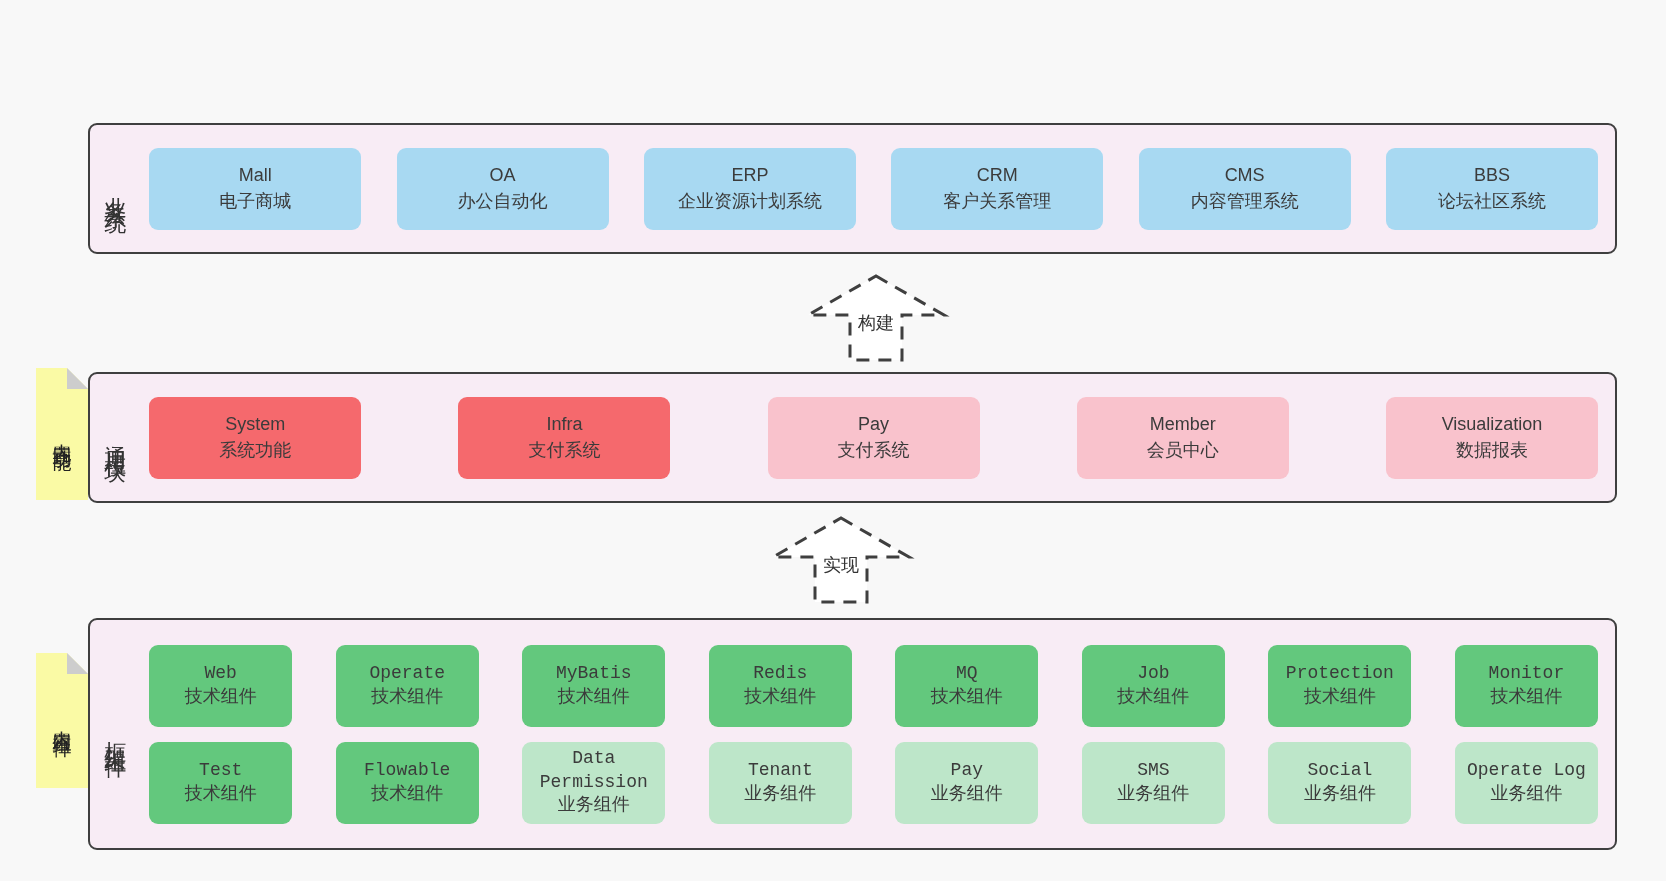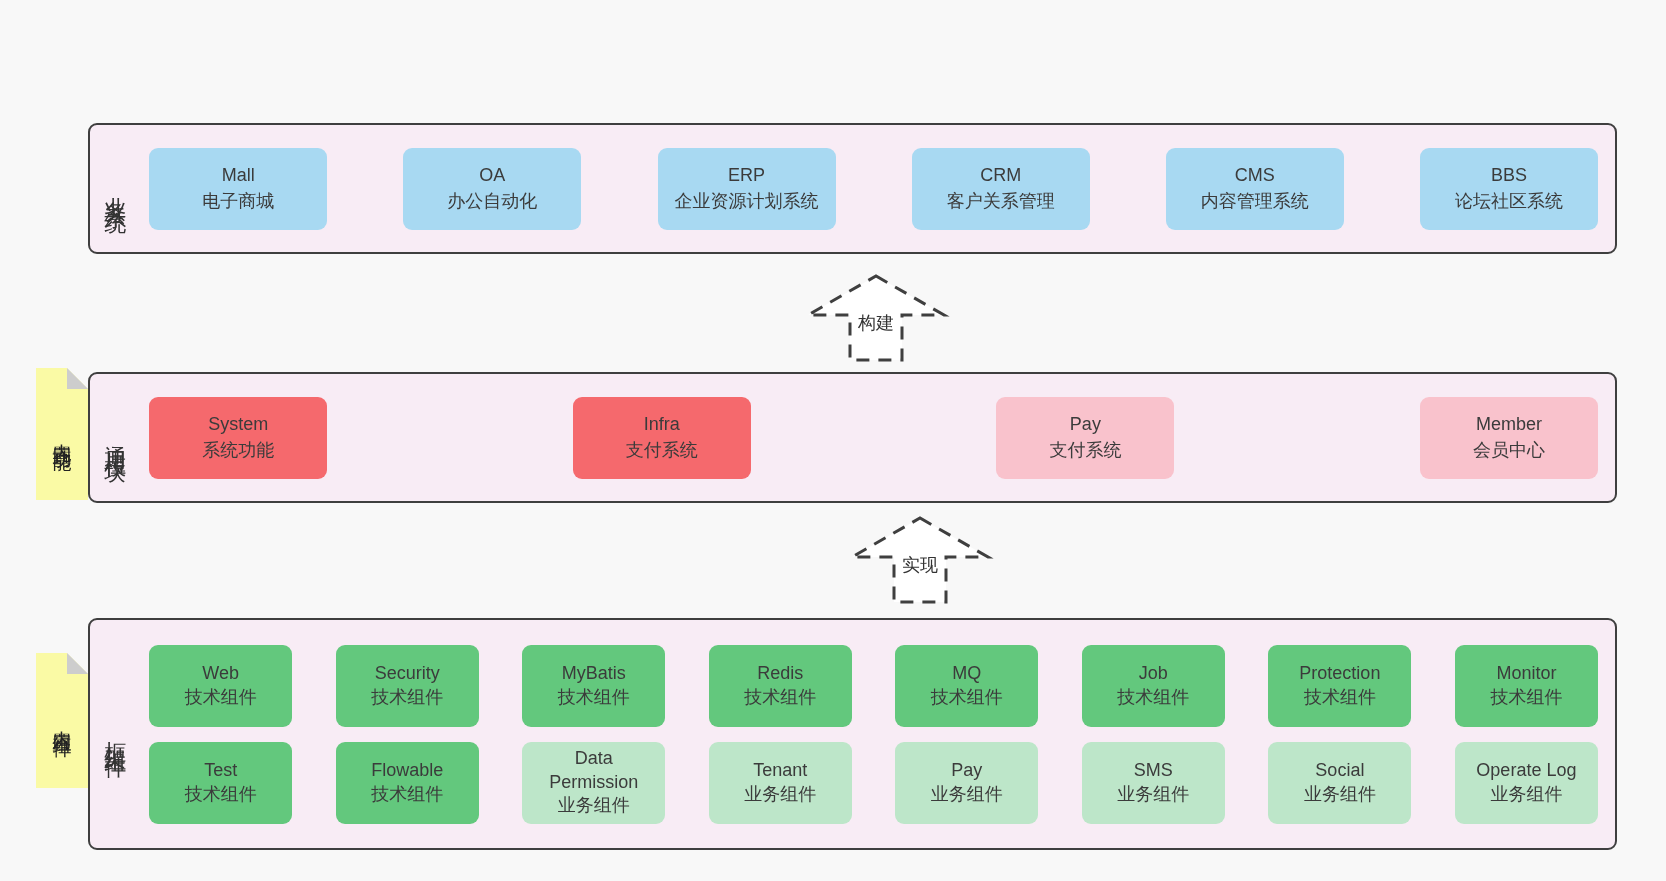--- a/index.html
+++ b/index.html
@@ -25,29 +25,29 @@
   }
   .panel-label{
     flex:none;margin-left:13px;
     writing-mode:vertical-lr;text-orientation:upright;
     font-size:22px;letter-spacing:5px;color:#333;line-height:1.1;
   }
   .boxes{
     flex:1;display:flex;justify-content:space-between;align-items:center;
     padding:0 17px 0 22px;
   }
-  .rows{flex:1;display:flex;flex-direction:column;gap:15px;padding:0 17px 0 22px;}
+  .rows{flex:1;display:flex;flex-direction:column;gap:15px;padding:0 17px 0 22px;font-family:Liberation Mono, monospace;}
   .rows .boxes{padding:0;flex:none;}
 
   .box{
     box-sizing:border-box;height:82px;border-radius:9px;
     display:flex;flex-direction:column;justify-content:center;align-items:center;
     text-align:center;font-size:18px;line-height:1.4;padding:3px 6px;
   }
-  .w-lg{width:178px;}
+  .w-lg{width:212px;}
   .w-sm{width:143px;line-height:1.32;}
   .blue{background:var(--blue);}
   .red{background:var(--red);}
   .pink{background:var(--pink);}
   .green{background:var(--green);}
   .lightgreen{background:var(--lightgreen);}
 
   .note{
     position:absolute;left:36px;width:52px;background:var(--yellow);
     display:flex;align-items:center;justify-content:center;
@@ -127,24 +127,28 @@
         <span>支付系统</span>
       </div>
       <div class="box w-lg pink">
         <span>Pay</span>
         <span>支付系统</span>
       </div>
       <div class="box w-lg pink">
         <span>Member</span>
         <span>会员中心</span>
       </div>
+      <div class="box w-lg pink">
+        <span>Visualization</span>
+        <span>数据报表</span>
+      </div>
     </div>
   </section>
 
-  <div class="arrow" style="left:845px;top:515px;font-family:Liberation Serif, serif;">
+  <div class="arrow" style="left:766px;top:515px;font-family:Liberation Serif, serif;">
     <svg width="150" height="90" viewBox="0 0 150 90">
       <path d="M75 3 L143 42 L101 42 L101 87 L49 87 L49 42 L7 42 Z" fill="#ffffff" stroke="var(--panel-border)" stroke-width="3" stroke-dasharray="13 9"></path>
     </svg>
     <span class="arrow-label">实现</span>
   </div>
 
   <div class="note" style="top:653px;height:135px;">
     <svg class="fold" viewBox="0 0 21 21">
       <path d="M0,0 L21,0 L21,21 Z" style="fill:var(--page-bg)"></path>
       <path d="M0,0 L21,21 L0,21 Z" style="fill:var(--fold)"></path>
@@ -154,21 +158,21 @@
 
   <section class="panel" style="top:618px;height:232px;">
     <div class="panel-label">框架组件</div>
     <div class="rows">
       <div class="boxes">
         <div class="box w-sm green">
           <span>Web</span>
           <span>技术组件</span>
         </div>
         <div class="box w-sm green">
-          <span>Security</span>
+          <span>Operate</span>
           <span>技术组件</span>
         </div>
         <div class="box w-sm green">
           <span>MyBatis</span>
           <span>技术组件</span>
         </div>
         <div class="box w-sm green">
           <span>Redis</span>
           <span>技术组件</span>
         </div>

